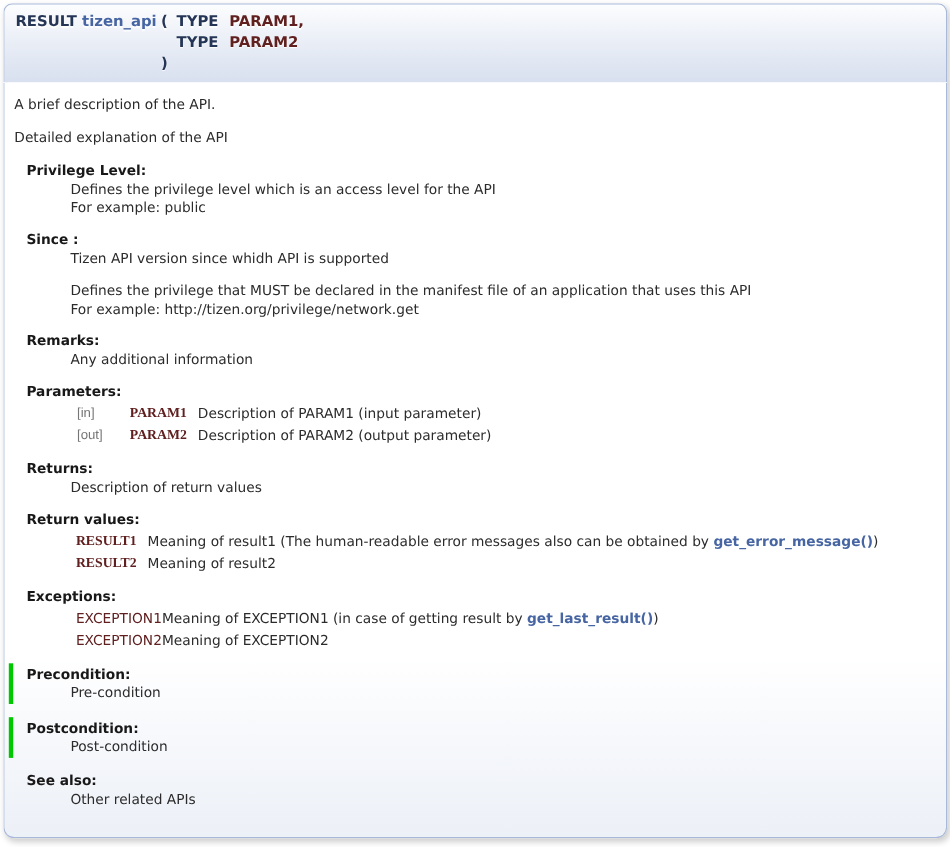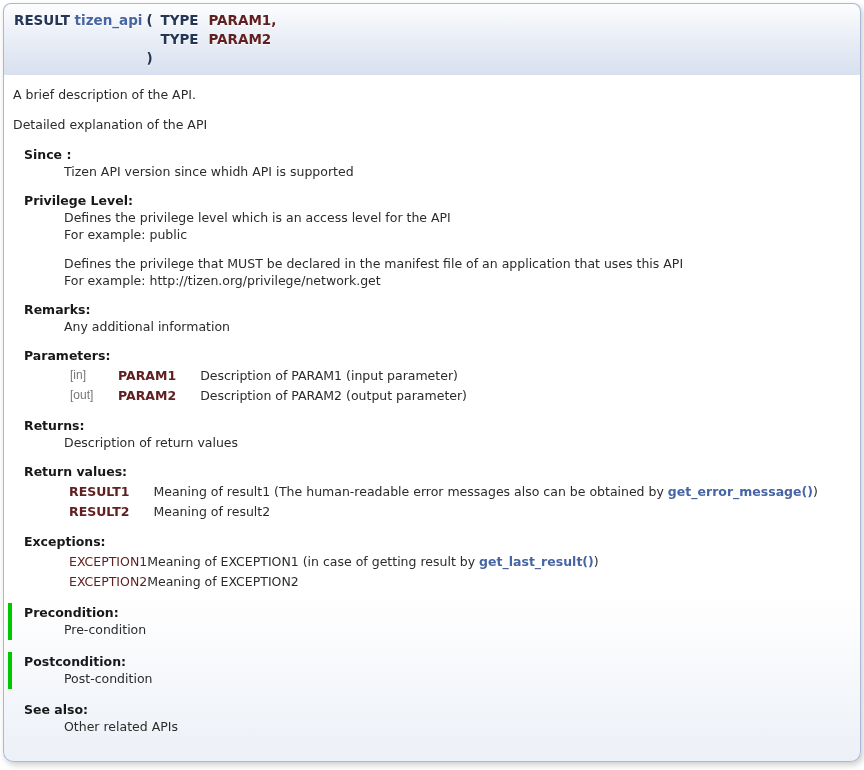--- a/index.html
+++ b/index.html
@@ -71,21 +71,21 @@
   .fields td { padding: 2px 0 1px 0; vertical-align: top; white-space: nowrap; }
   table.params   { margin-left: 61px; }
   table.retvals  { margin-left: 60px; }
   table.excepts  { margin-left: 60px; }
   td.paramdir {
     font-family: Liberation Sans, sans-serif;
     font-size: 12px;
     color: #767676;
     width: 48px;
   }
-  td.pname  { color: #602020; font-weight: bold; padding-right: 24px; }
+  td.pname  { color: #602020; font-weight: bold; padding-right: 10px; font-family: Liberation Serif, serif; }
   td.ename  { color: #602020; }
   
   .dl-condition {
     border-left: 4px solid #00C800;
     margin: 0 0 12px -1px;
     padding: 1px 0 2px 8px;
   }
   .dl-condition .sec-label { margin-left: 4px; }
   .dl-condition .sec-body  { margin-left: 44px; }
 </style>
@@ -118,28 +118,28 @@
     </tbody>
       </table>
   </div>
 
   <div class="memdoc">
 
     <div class="para">A brief description of the API.</div>
     <div class="para">Detailed explanation of the API</div>
 
     <div class="sec">
-      <div class="sec-label">Since :</div>
-      <div class="sec-body">Tizen API version since whidh API is supported</div>
-    </div>
-
-    <div class="sec">
       <div class="sec-label">Privilege Level:</div>
       <div class="sec-body">Defines the privilege level which is an access level for the API</div>
       <div class="sec-body">For example: public</div>
+    </div>
+
+    <div class="sec">
+      <div class="sec-label">Since :</div>
+      <div class="sec-body">Tizen API version since whidh API is supported</div>
     </div>
 
     <div class="sec">
       <div class="sec-body">Defines the privilege that MUST be declared in the manifest file of an application that uses this API</div>
       <div class="sec-body">For example: http://tizen.org/privilege/network.get</div>
     </div>
 
     <div class="sec">
       <div class="sec-label">Remarks:</div>
       <div class="sec-body">Any additional information</div>

